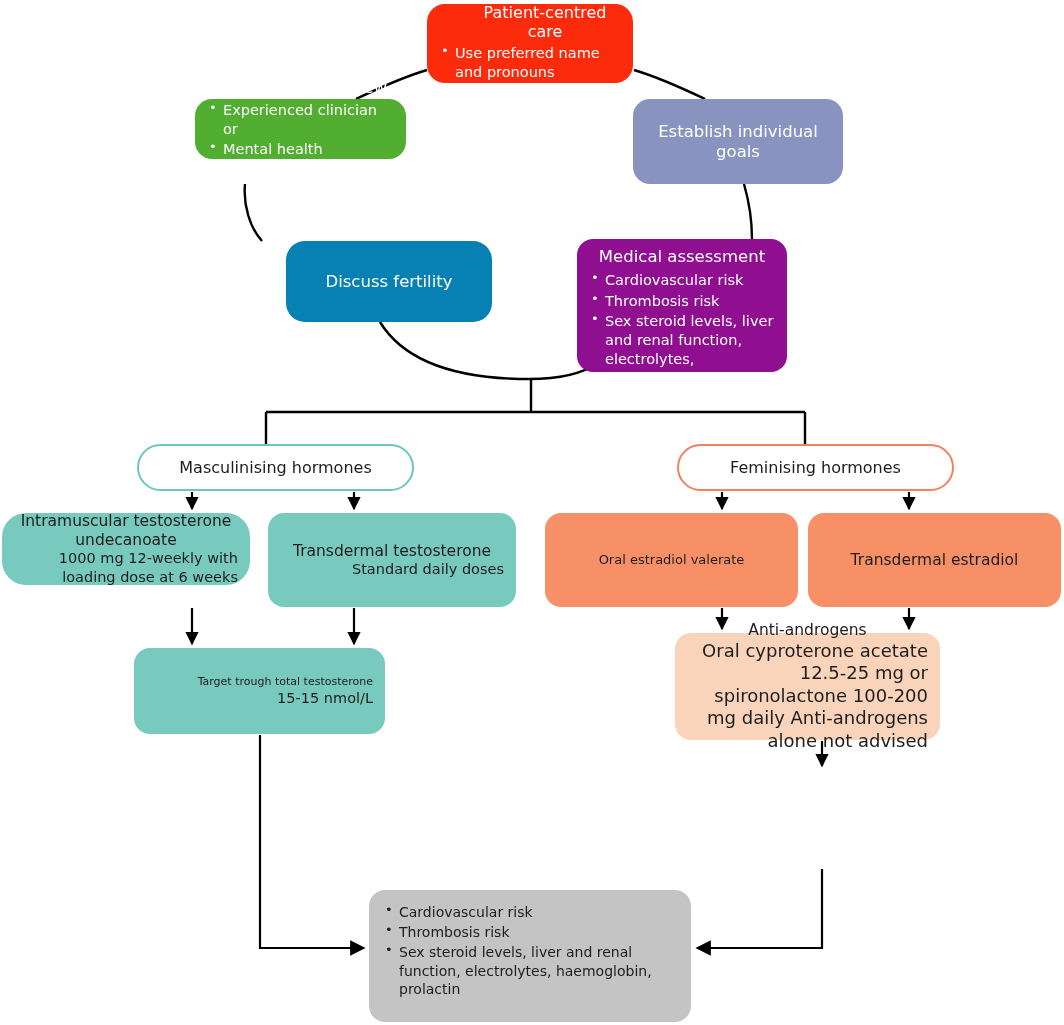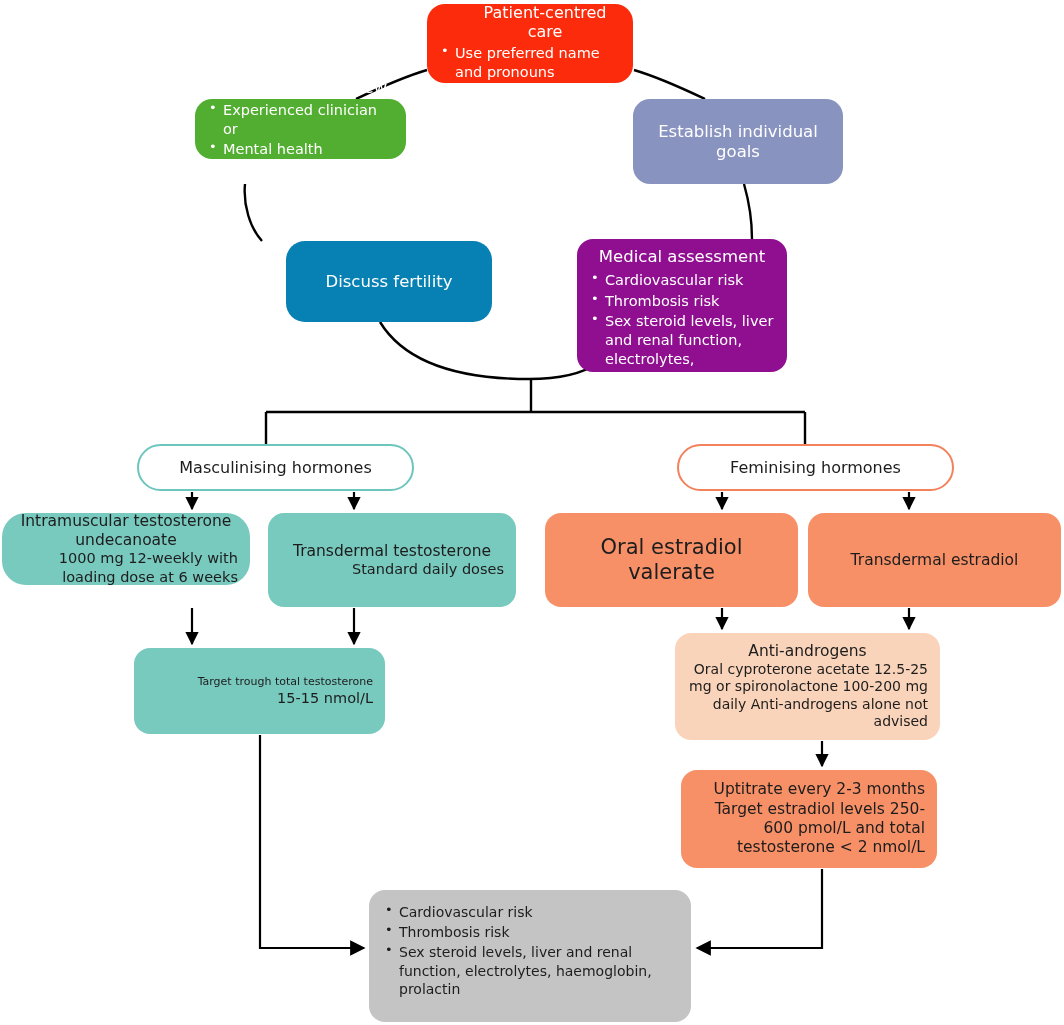--- a/index.html
+++ b/index.html
@@ -144,32 +144,32 @@
     left: 134px; top: 648px; width: 251px; height: 86px;
     border-radius: 16px;
   }
   #node-target-trough .title { font-size: 11px; text-align: right; }
   #node-target-trough .sub { font-size: 14.5px; }
   
   #node-oral-estradiol {
     left: 545px; top: 513px; width: 253px; height: 94px;
     border-radius: 16px;
   }
-  #node-oral-estradiol .title { font-size: 21px; }
+  #node-oral-estradiol .title { font-size: 13px; }
   #node-transdermal-estradiol {
     left: 808px; top: 513px; width: 253px; height: 94px;
     border-radius: 16px;
   }
   #node-transdermal-estradiol .title { font-size: 15.5px; }
   #node-anti-androgens {
     left: 675px; top: 633px; width: 265px; height: 107px;
     border-radius: 16px;
   }
   #node-anti-androgens .title { font-size: 15.5px; }
-  #node-anti-androgens .sub { font-size: 14px; }
+  #node-anti-androgens .sub { font-size: 18px; }
   #node-uptitrate {
     left: 681px; top: 770px; width: 256px; height: 98px;
     border-radius: 16px;
   }
   #node-uptitrate .sub { font-size: 15.5px; }
   
   #node-monitor {
     left: 369px; top: 890px; width: 322px; height: 132px;
     background: #C4C4C4;
     color: #1d1d1d;
@@ -293,23 +293,20 @@
 
   <div class="node peach" id="node-transdermal-estradiol">
     <div class="title">Transdermal estradiol</div>
   </div>
 
   <div class="node peach-light" id="node-anti-androgens">
     <div class="title">Anti-androgens</div>
     <div class="sub">Oral cyproterone acetate 12.5-25 mg or spironolactone 100-200 mg daily Anti-androgens alone not advised</div>
   </div>
 
-  <div class="node peach" id="node-uptitrate">
-    <div class="sub">Uptitrate every 2-3 months Target estradiol levels 250-600 pmol/L and total testosterone &lt; 2 nmol/L</div>
-  </div>
 
   <div class="node" id="node-monitor">
     <ul>
       <li>Cardiovascular risk</li>
       <li>Thrombosis risk</li>
       <li>Sex steroid levels, liver and renal function, electrolytes, haemoglobin, prolactin</li>
 
     </ul>
   </div>
 

